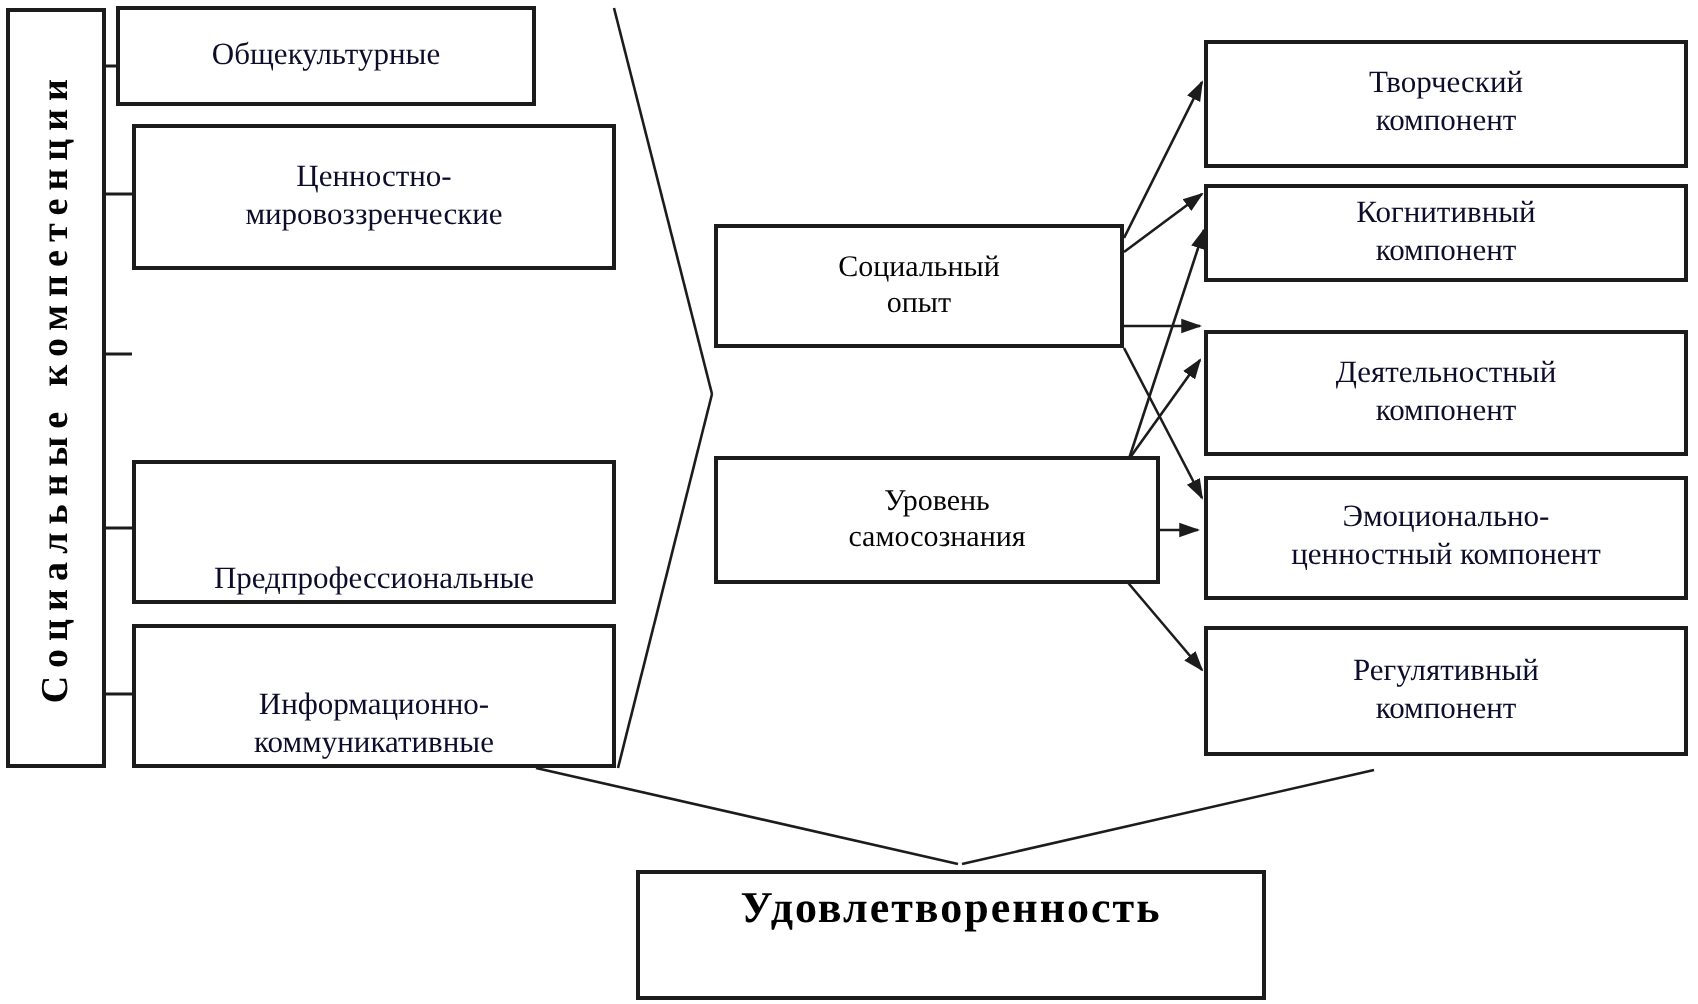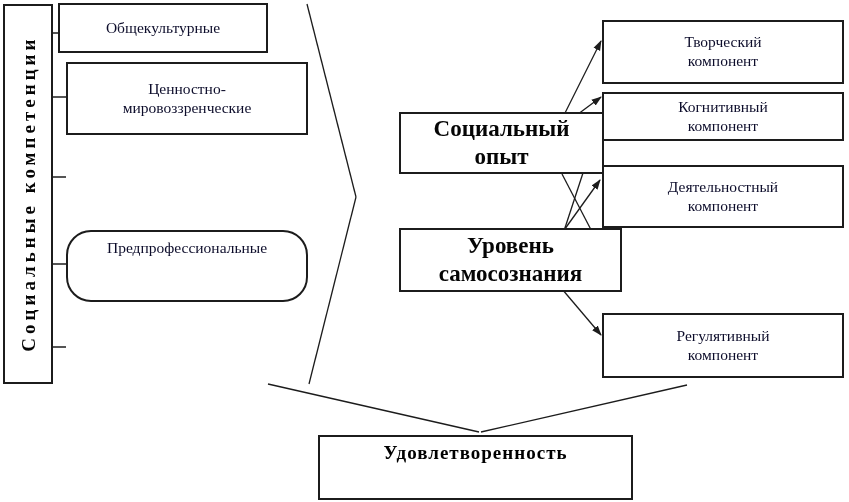--- a/index.html
+++ b/index.html
@@ -35,33 +35,31 @@
   }
   .box span {
     white-space: pre-line;
     line-height: 1.22;
   }
   .plain {
     font-size: 15.5px;
     color: #0d0d2b;
   }
   .top-align {
-    align-items: flex-start;
+    align-items: flex-end;
     padding-top: 7px;
-    border-radius: 25px;
   }
   .bold-box {
-    font-weight: bold;
-    font-size: 23px;
+    font-weight: normal;
+    font-size: 15px;
     color: #050505;
-    margin-left: 42px;
   }
   .satisfaction {
     font-weight: bold;
-    font-size: 19px;
+    font-size: 22px;
     letter-spacing: 1px;
     align-items: flex-start;
     padding-top: 4px;
   }
   .vlabel {
     align-items: center;
     justify-content: center;
   }
   .vlabel span {
     transform: rotate(-90deg);
@@ -124,20 +122,24 @@
   <div class="box plain" style="left:58px;top:3px;width:210px;height:50px">
     <span>Общекультурные</span>
   </div>
   <div class="box plain" style="left:66px;top:62px;width:242px;height:73px">
     <span>Ценностно-
 мировоззренческие</span>
   </div>
   <div class="box plain top-align" style="left:66px;top:230px;width:242px;height:72px">
     <span>Предпрофессиональные</span>
   </div>
+  <div class="box plain top-align" style="left:66px;top:312px;width:242px;height:72px">
+    <span>Информационно-
+коммуникативные</span>
+  </div>
 
   <div class="box bold-box" style="left:357px;top:112px;width:205px;height:62px">
     <span>Социальный
 опыт</span>
   </div>
   <div class="box bold-box" style="left:357px;top:228px;width:223px;height:64px">
     <span>Уровень
 самосознания</span>
   </div>
 
@@ -146,20 +148,24 @@
 компонент</span>
   </div>
   <div class="box plain" style="left:602px;top:92px;width:242px;height:49px">
     <span>Когнитивный
 компонент</span>
   </div>
   <div class="box plain" style="left:602px;top:165px;width:242px;height:63px">
     <span>Деятельностный
 компонент</span>
   </div>
+  <div class="box plain" style="left:602px;top:238px;width:242px;height:62px">
+    <span>Эмоционально-
+ценностный компонент</span>
+  </div>
   <div class="box plain" style="left:602px;top:313px;width:242px;height:65px">
     <span>Регулятивный
 компонент</span>
   </div>
 
   <div class="box satisfaction" style="left:318px;top:435px;width:315px;height:65px">
     <span>Удовлетворенность</span>
   </div>
 
 </div>

